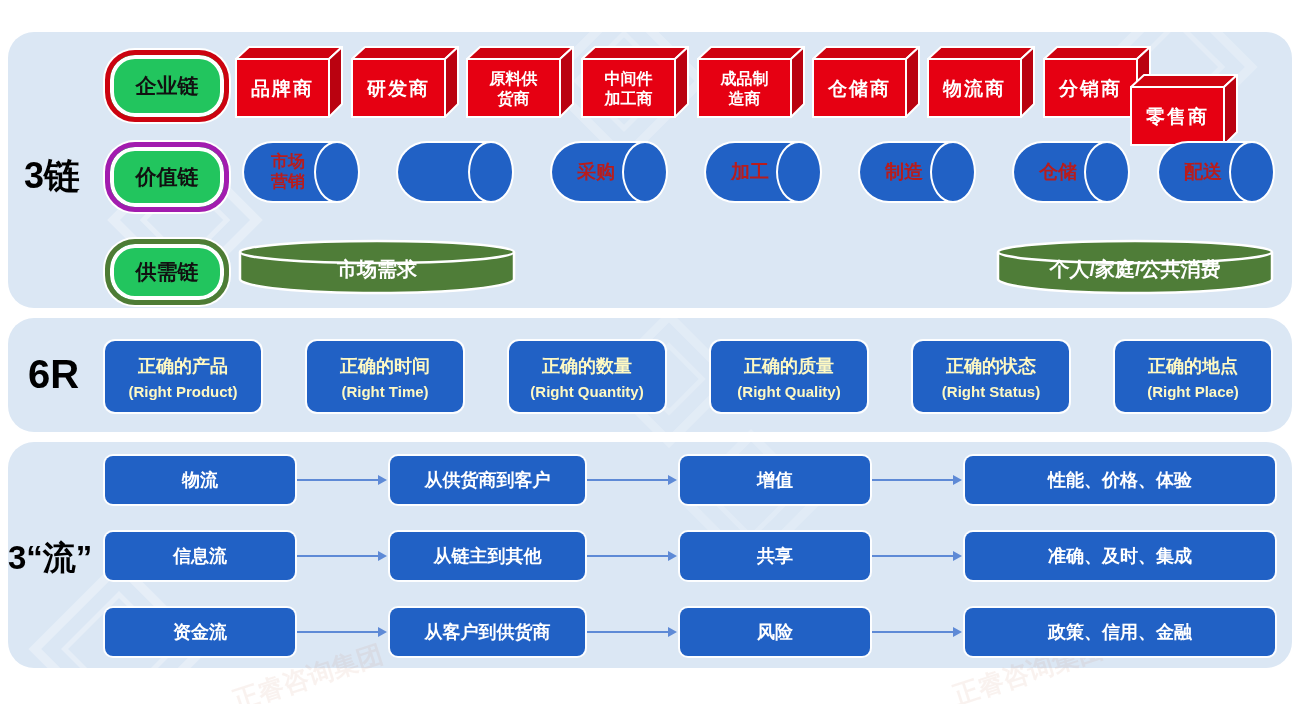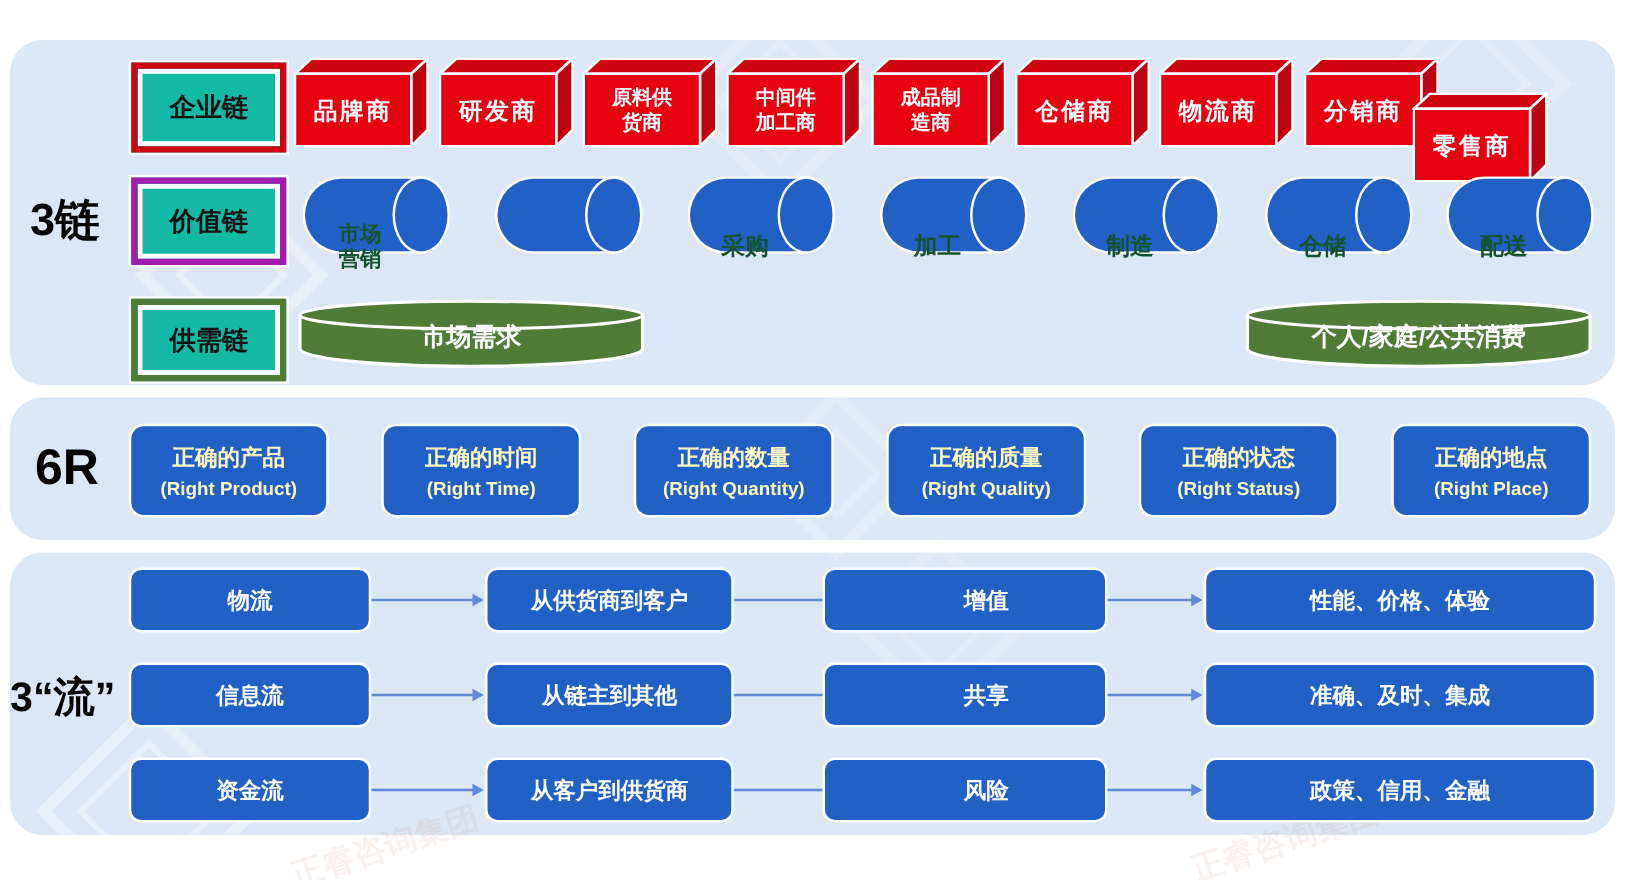--- a/index.html
+++ b/index.html
@@ -9,45 +9,45 @@
   #panel-chains{top:32px;height:276px;}
   #panel-sixr{top:318px;height:114px;}
   #panel-flows{top:442px;height:226px;}
 
   .badge{position:absolute;color:#000000;font-weight:900;z-index:5;}
   #badge-chains{left:24px;top:152px;font-size:36px;}
   #badge-sixr{left:28px;top:352px;font-size:40px;}
   #badge-flows{left:8px;top:536px;font-size:33px;}
 
   
-  .labelbox{position:absolute;left:105px;width:114px;background:#14b8a6;
+  .labelbox{position:absolute;left:105px;width:114px;background:#22c55e;
     box-shadow:0 0 0 2px #fff, inset 0 0 0 4px #fff;
     display:flex;align-items:center;justify-content:center;
-    font-size:21px;font-weight:900;color:#111;z-index:4;}
+    font-size:21px;font-weight:900;color:#111;z-index:4;border-radius:30px;}
   #lb-enterprise{top:50px;height:62px;border:5px solid #cc0310;}
   #lb-value{top:142px;height:60px;border:5px solid #a21caf;}
   #lb-supply{top:239px;height:56px;border:5px solid #4e7c35;}
 
   
   .box3d{position:absolute;top:46px;width:108px;height:72px;z-index:3;}
   .box3d svg{position:absolute;left:0;top:0;}
   .box3d .txt{position:absolute;left:0;top:13px;width:95px;height:59px;
     display:flex;align-items:center;justify-content:center;text-align:center;
     color:#fff;font-weight:900;font-size:19px;letter-spacing:2px;white-space:pre-line;}
   .box3d .txt.two{font-size:16px;letter-spacing:0;line-height:1.2;}
 
   
   .cyl{position:absolute;top:141px;width:118px;height:62px;z-index:3;}
   .cyl .body{position:absolute;left:0;top:0;width:98px;height:62px;background:#2161c5;
     border:2px solid #fff;border-right:0;border-radius:31px 0 0 31px;box-sizing:border-box;}
   .cyl .cap{position:absolute;left:72px;top:0;width:46px;height:62px;background:#2161c5;
     border:2px solid #fff;border-radius:50%;box-sizing:border-box;}
   .cyl .txt{position:absolute;left:4px;top:0;width:84px;height:62px;
     display:flex;align-items:center;justify-content:center;text-align:center;
-    color:#14532d;font-weight:900;font-size:19px;white-space:pre-line;line-height:1.2;z-index:2;margin-top:26px;}
+    color:#b91c1c;font-weight:900;font-size:19px;white-space:pre-line;line-height:1.2;z-index:2;}
   .cyl .txt.two{font-size:17px;}
 
   
   .disk{position:absolute;top:239px;width:278px;height:56px;z-index:3;}
   .disk svg{position:absolute;left:0;top:0;}
   .disk .txt{position:absolute;left:0;top:17px;width:100%;text-align:center;
     color:#fff;font-weight:900;font-size:20px;}
 
   
   .rbox{position:absolute;top:341px;width:156px;height:71px;background:#2161c5;border-radius:10px;
@@ -56,21 +56,21 @@
   .rbox .zh{font-size:18px;font-weight:900;margin-bottom:5px;}
   .rbox .en{font-size:15px;font-weight:700;}
 
   
   .fbox{position:absolute;height:48px;background:#2161c5;border-radius:8px;
     box-shadow:0 0 0 2px rgba(255,255,255,.95);
     display:flex;align-items:center;justify-content:center;
     color:#fff;font-weight:900;font-size:18px;z-index:3;}
   .fc0{left:105px;width:190px;}
   .fc1{left:390px;width:195px;}
-  .fc2{left:660px;width:190px;padding-left:34px;}
+  .fc2{left:680px;width:190px;}
   .fc3{left:965px;width:310px;}
   .frow0{top:456px;} .frow1{top:532px;} .frow2{top:608px;}
 
   .arrow{position:absolute;height:2px;background:#5e8ad6;z-index:2;}
   .arrow::after{content:'';position:absolute;right:-2px;top:-4px;width:0;height:0;
     border-left:9px solid #5e8ad6;border-top:5px solid transparent;border-bottom:5px solid transparent;}
   .a1{left:297px;width:88px;} .a2{left:587px;width:88px;} .a3{left:872px;width:88px;}
   .ar0{top:479px;} .ar1{top:555px;} .ar2{top:631px;}
 
   

